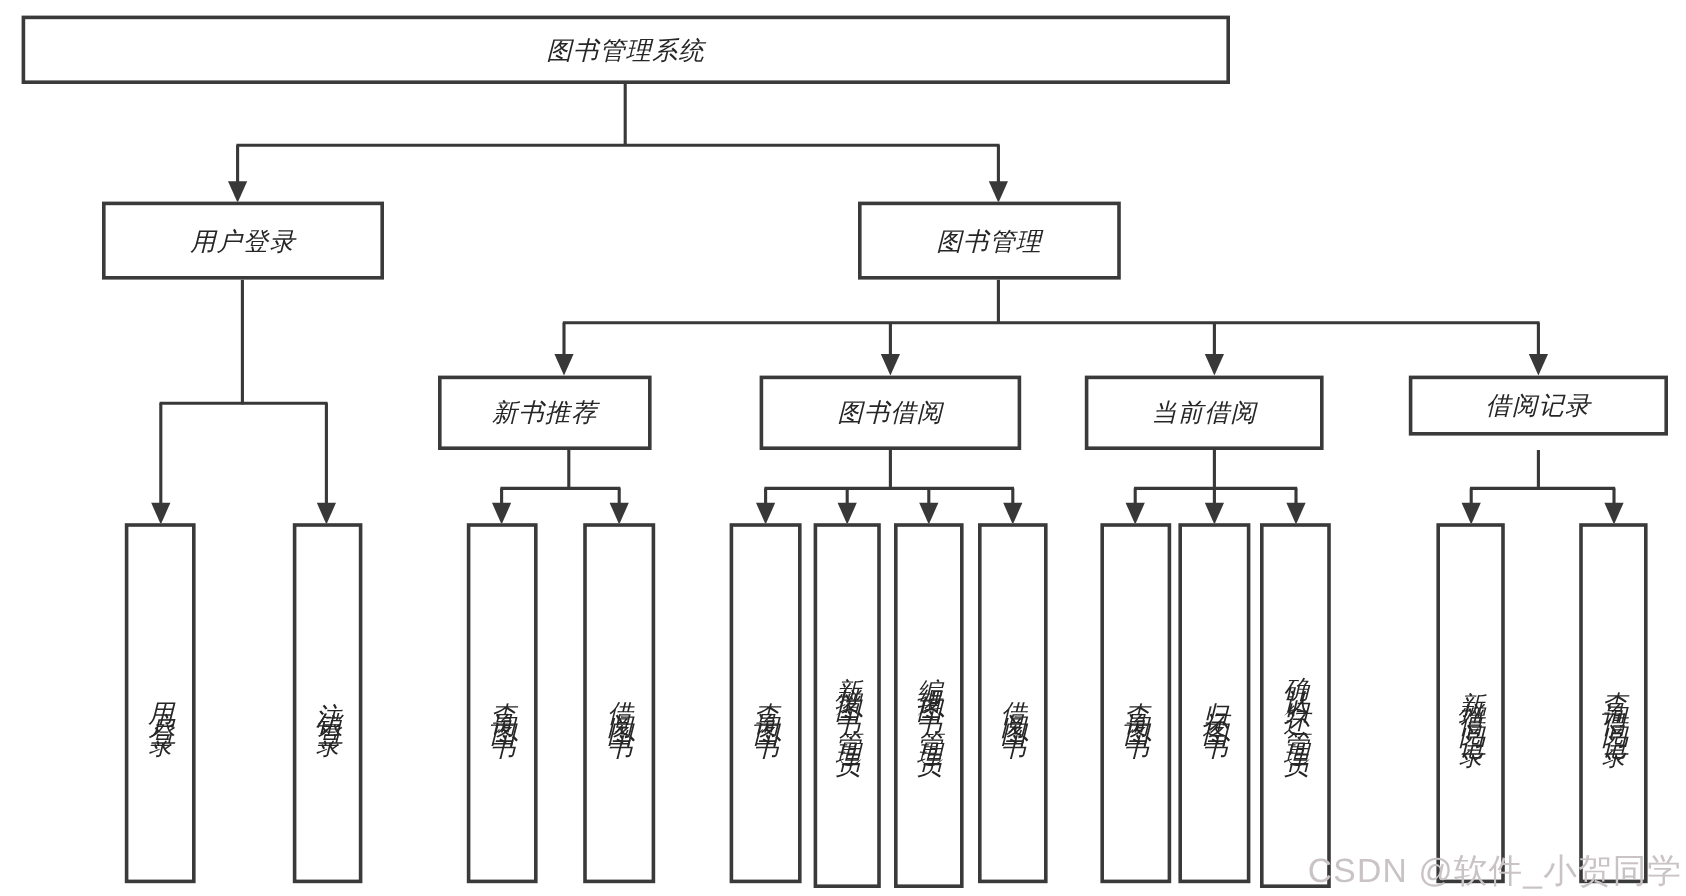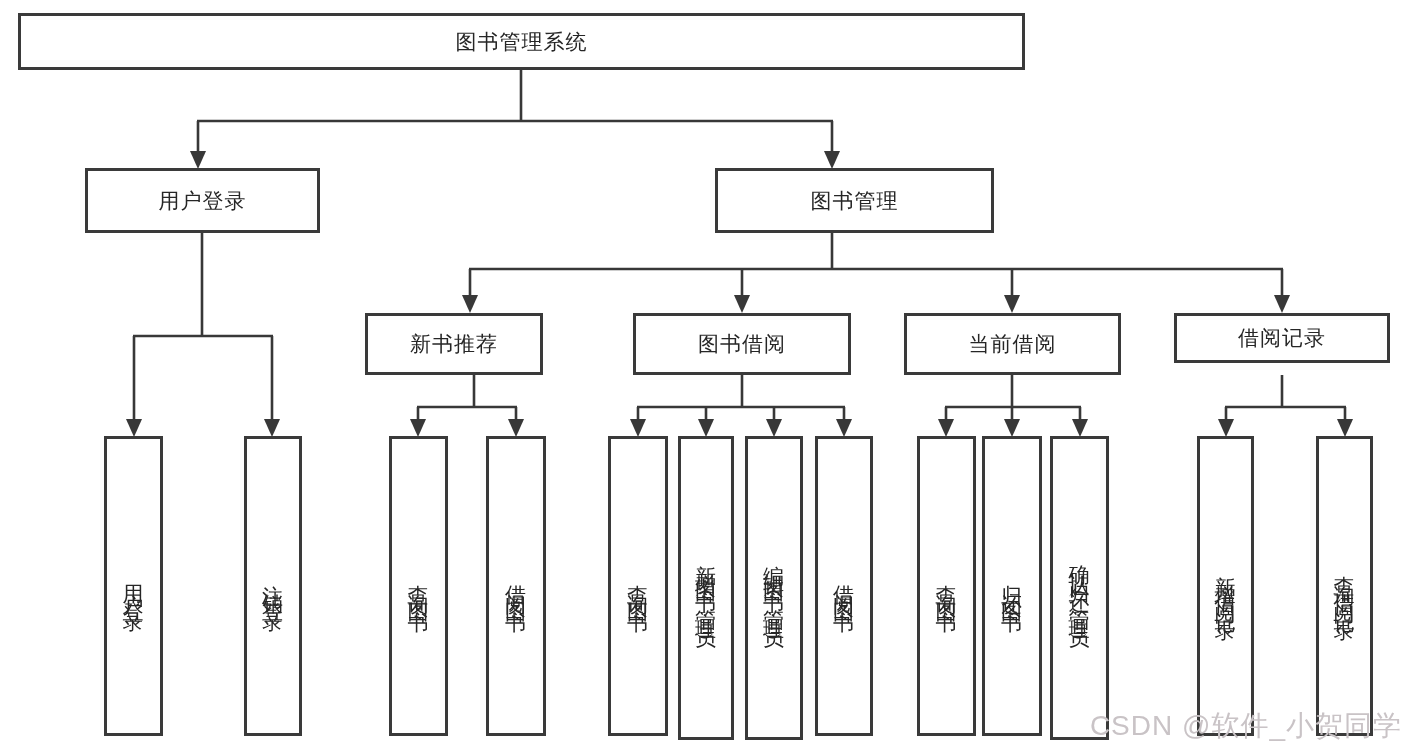--- a/index.html
+++ b/index.html
@@ -33,20 +33,21 @@
   .box {
     position: absolute;
     background: #fff;
     border: 3px solid var(--border);
     display: flex;
     align-items: center;
     justify-content: center;
     font-size: 21px;
     color: var(--text);
     letter-spacing: 1px;
+    font-style: italic;
   }
   .leaf span {
     writing-mode: vertical-rl;
     text-orientation: mixed;
     letter-spacing: 9px;
     line-height: 1;
     font-size: 21px;
   }
   .watermark {
     position: absolute;
@@ -126,31 +127,31 @@
     <polygon points="1337,419 1353,419 1345,437"></polygon>
   </svg>
 
   <div class="box" style="left:18px;top:13px;width:1007px;height:57px">
     <span>图书管理系统</span>
   </div>
 
   <div class="box" style="left:85px;top:168px;width:235px;height:65px">
     <span>用户登录</span>
   </div>
-  <div class="box" style="left:715px;top:168px;width:279px;height:65px">
+  <div class="box" style="left:715px;top:168px;width:219px;height:65px">
     <span>图书管理</span>
   </div>
 
   <div class="box" style="left:365px;top:313px;width:178px;height:62px">
     <span>新书推荐</span>
   </div>
   <div class="box" style="left:633px;top:313px;width:218px;height:62px">
     <span>图书借阅</span>
   </div>
-  <div class="box" style="left:904px;top:313px;width:217px;height:62px">
+  <div class="box" style="left:904px;top:313px;width:199px;height:62px">
     <span>当前借阅</span>
   </div>
   <div class="box" style="left:1174px;top:313px;width:216px;height:50px">
     <span>借阅记录</span>
   </div>
 
   <div class="box leaf" style="left:104px;top:436px;width:59px;height:300px">
     <span>用户登录</span>
   </div>
   <div class="box leaf" style="left:244px;top:436px;width:58px;height:300px">

